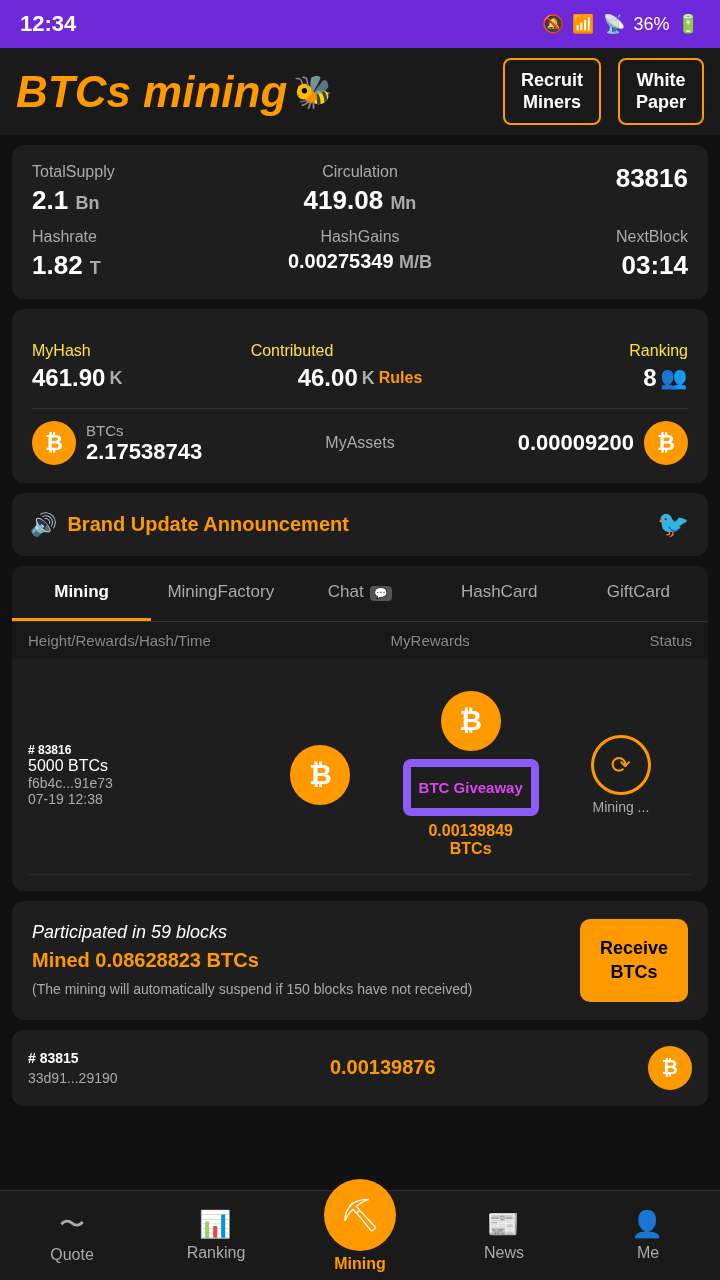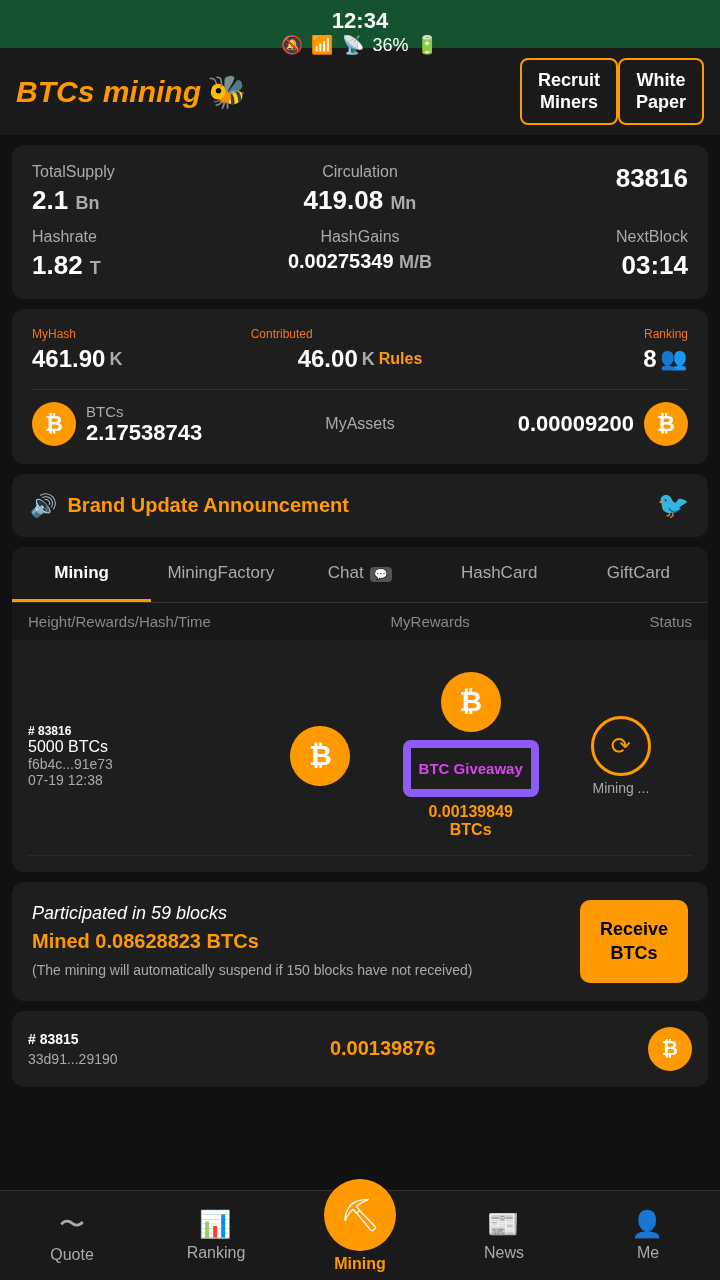--- a/index.html
+++ b/index.html
@@ -12,43 +12,42 @@
       min-height: 1280px;
       overflow-x: hidden;
     }
 
     
     .status-bar {
       display: flex;
       justify-content: space-between;
       align-items: center;
       padding: 8px 20px;
-      background: #14532d;
+      background: #6d28d9;
       height: 48px;
-      flex-direction: column;
     }
     .status-time { font-size: 22px; font-weight: bold; color: #fff; }
     .status-icons { display: flex; align-items: center; gap: 8px; font-size: 18px; color: #fff; }
 
     
     .header {
       display: flex;
       align-items: center;
       justify-content: space-between;
       padding: 10px 16px;
       background: #1a1a1a;
     }
     .logo-text {
-      font-size: 30px;
+      font-size: 44px;
       font-weight: 900;
       color: #f90;
       font-style: italic;
     }
     .logo-emoji { font-size: 32px; }
-    .header-buttons { display: flex; gap: 0; }
+    .header-buttons { display: flex; gap: 17px; }
     .header-btn {
       border: 2px solid #f90;
       background: transparent;
       color: #fff;
       font-size: 18px;
       font-weight: bold;
       padding: 10px 16px;
       border-radius: 8px;
       cursor: pointer;
       text-align: center;
@@ -81,21 +80,21 @@
       border-radius: 12px;
       padding: 18px 20px;
     }
     .myhash-grid {
       display: grid;
       grid-template-columns: 1fr 1fr 1fr;
       gap: 8px 0;
       margin-bottom: 16px;
     }
     .myhash-item { }
-    .myhash-label { font-size: 12px; color: #f97316; margin-bottom: 4px; }
+    .myhash-label { font-size: 16px; color: #fde047; margin-bottom: 4px; margin-top: 15px; }
     .myhash-value { font-size: 24px; font-weight: bold; color: #fff; display: flex; align-items: center; gap: 4px; }
     .myhash-item.right { text-align: right; }
     .myhash-item.right .myhash-value { justify-content: flex-end; }
     .rules-link { font-size: 16px; color: #f90; }
     .people-icon { font-size: 22px; color: #f90; }
 
     
     .assets-row {
       display: flex;
       align-items: center;

